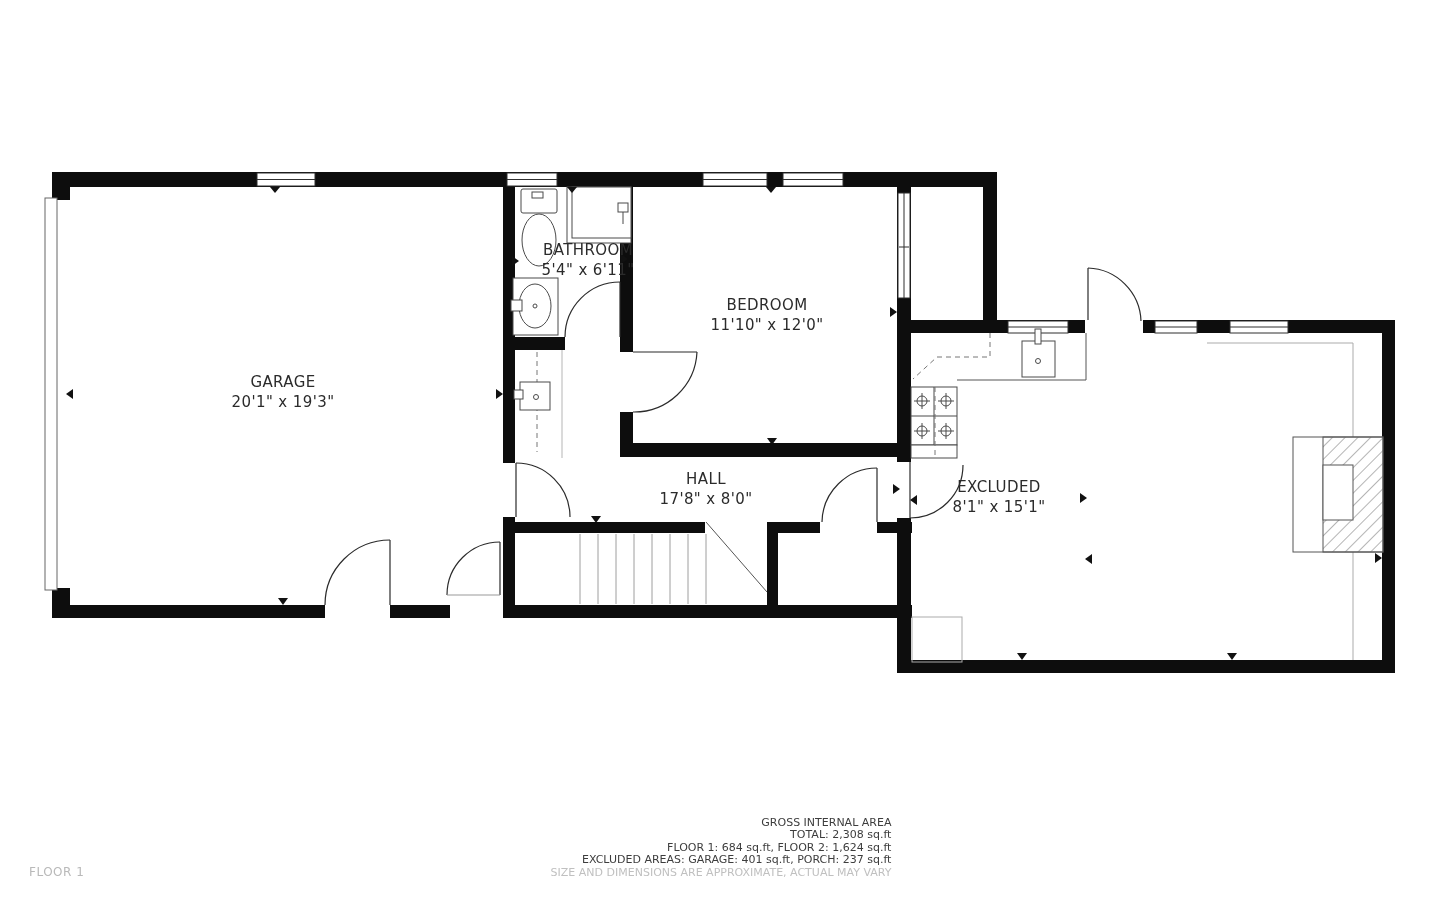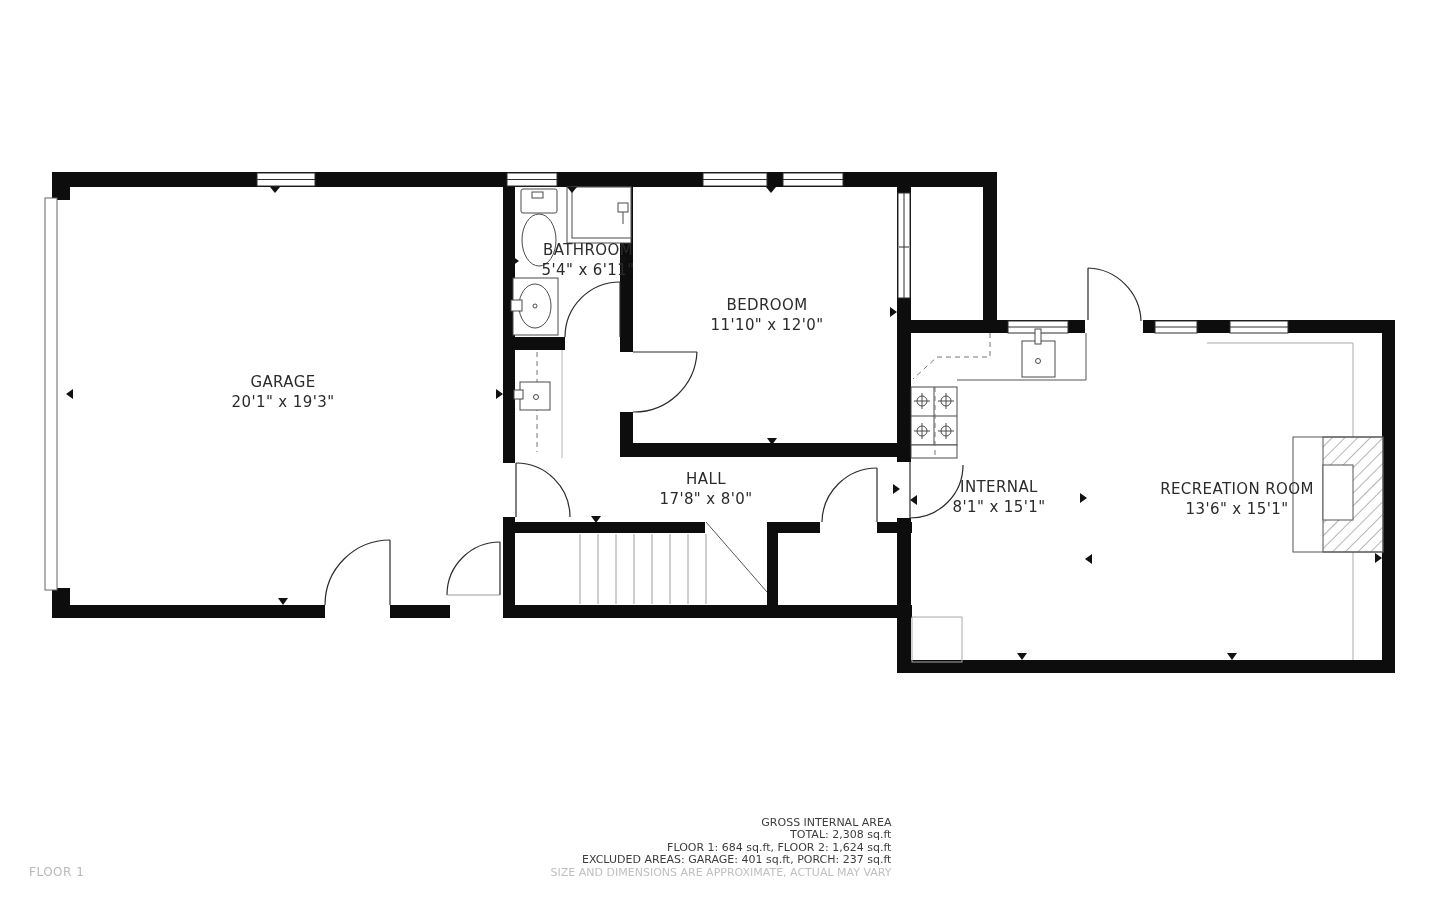--- a/index.html
+++ b/index.html
@@ -270,26 +270,22 @@
   </div>
   <div class="room-label" style="left:767px; top:295px;">
     <div>BEDROOM</div>
     <div>11'10" x 12'0"</div>
   </div>
   <div class="room-label" style="left:706px; top:469px;">
     <div>HALL</div>
     <div>17'8" x 8'0"</div>
   </div>
   <div class="room-label" style="left:999px; top:477px;">
-    <div>INTERNAL</div>
+    <div>EXCLUDED</div>
     <div>8'1" x 15'1"</div>
-  </div>
-  <div class="room-label" style="left:1237px; top:479px;">
-    <div>RECREATION ROOM</div>
-    <div>13'6" x 15'1"</div>
   </div>
 
   <div class="footer">
     <div>GROSS INTERNAL AREA</div>
     <div>TOTAL: 2,308 sq.ft</div>
     <div>FLOOR 1: 684 sq.ft, FLOOR 2: 1,624 sq.ft</div>
     <div>EXCLUDED AREAS: GARAGE: 401 sq.ft, PORCH: 237 sq.ft</div>
     <div class="muted">SIZE AND DIMENSIONS ARE APPROXIMATE, ACTUAL MAY VARY</div>
   </div>
 

